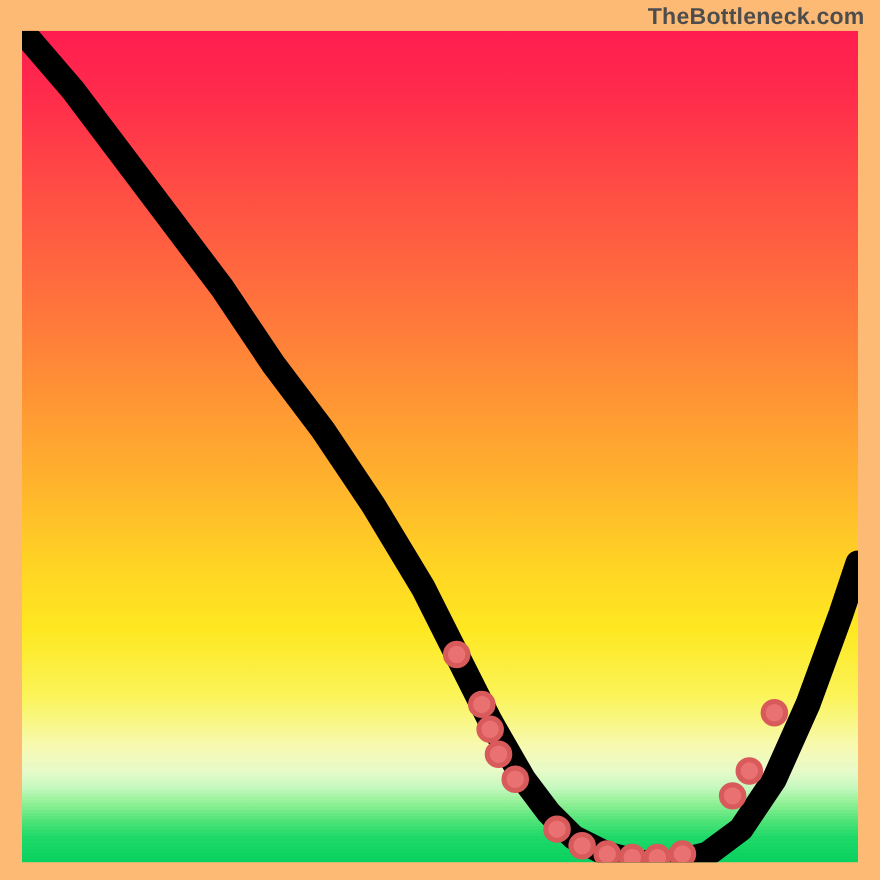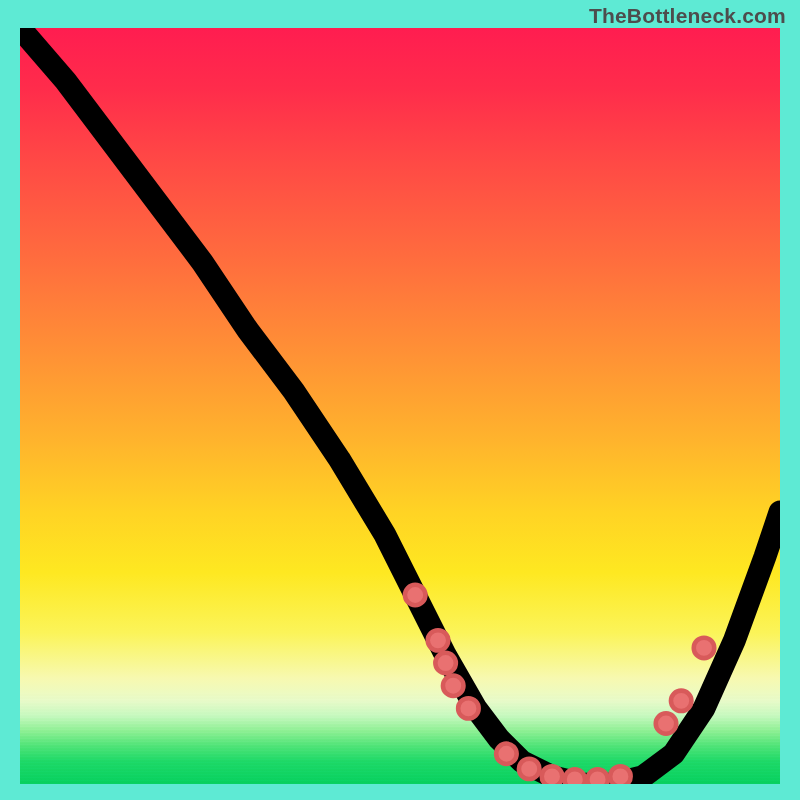--- a/index.html
+++ b/index.html
@@ -8,21 +8,21 @@
     width: 800px;
     height: 800px;
     background: #000;
     overflow: hidden;
     font-family: Arial, Helvetica, sans-serif;
   }
   .stage {
     position: relative;
     width: 800px;
     height: 800px;
-    background: #5eead4;
+    background: #fdba74;
   }
   .watermark {
     position: absolute;
     top: 4px;
     right: 14px;
     color: #4d4d4d;
     font-size: 21px;
     font-weight: 600;
     letter-spacing: 0.2px;
     z-index: 5;

